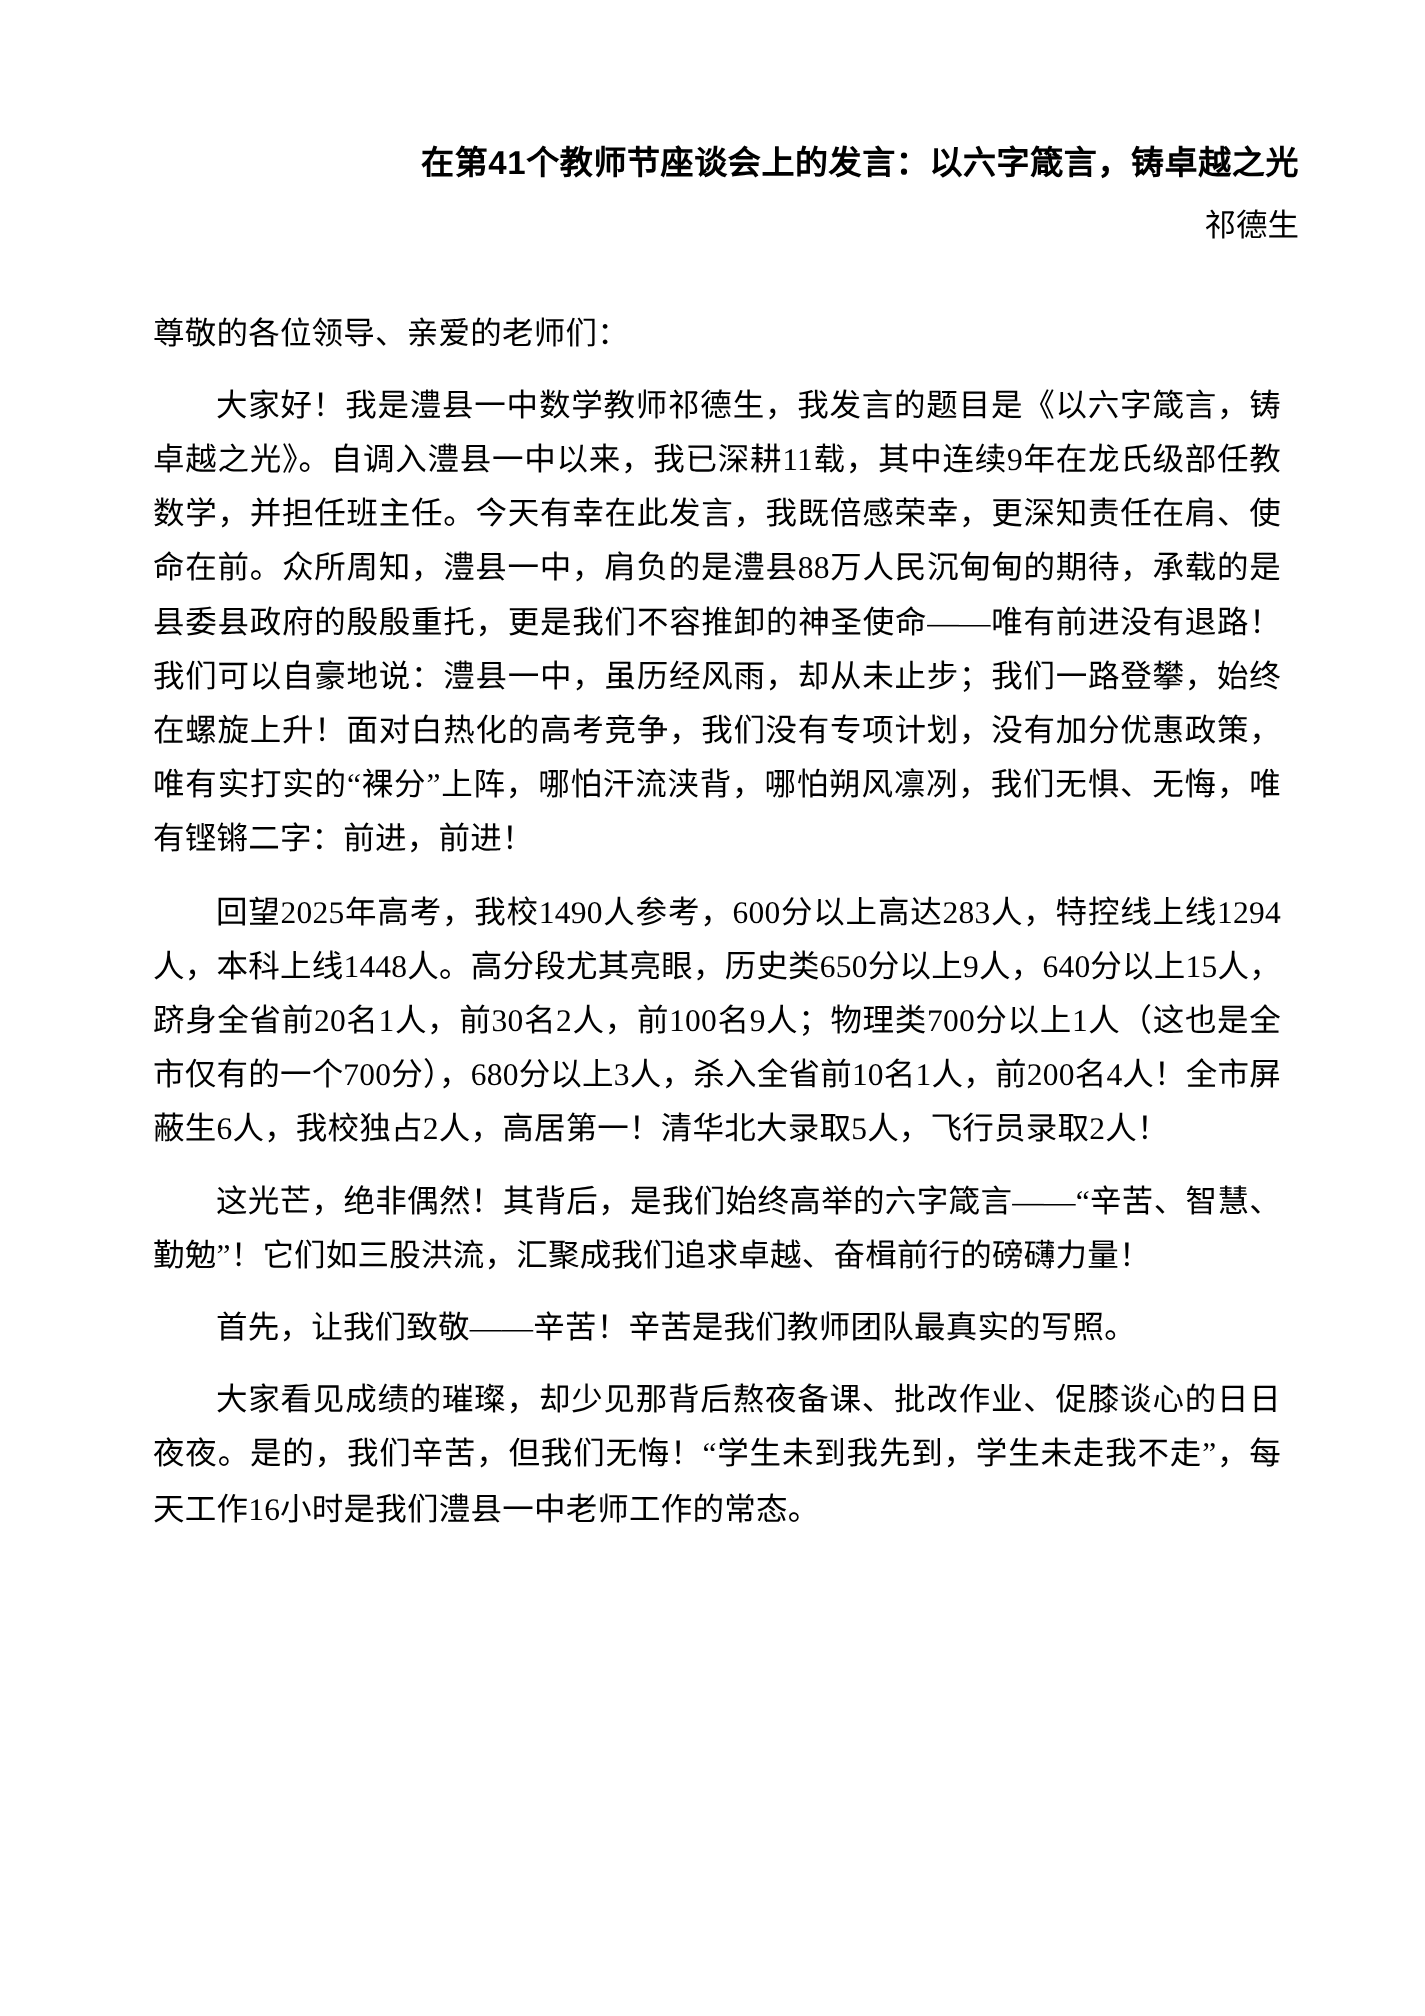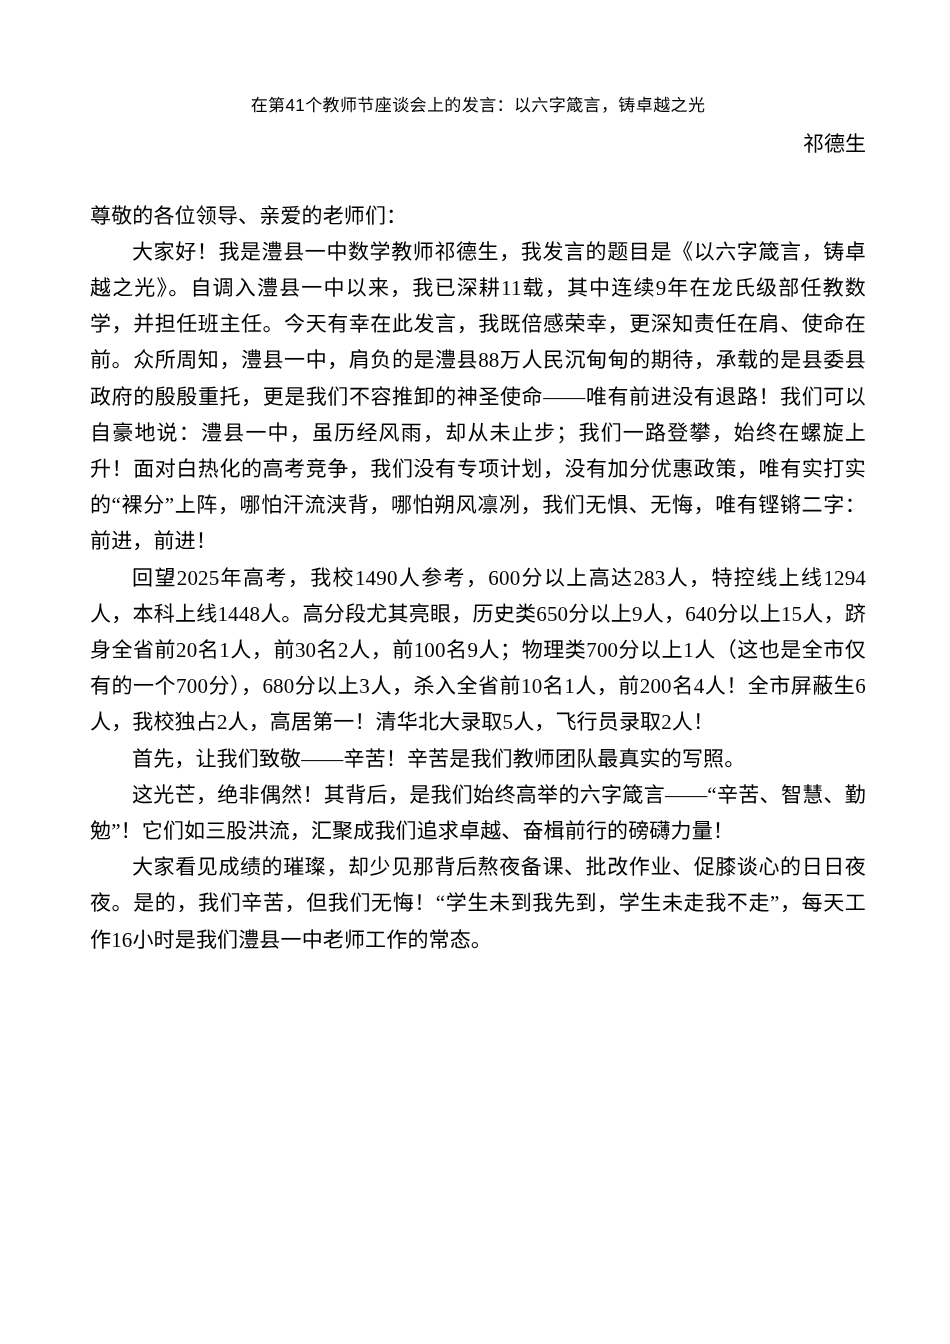--- a/index.html
+++ b/index.html
@@ -21,24 +21,24 @@
     overflow: hidden;
     box-sizing: border-box;
   }
   .doc-body {
     position: absolute;
     left: 90px;
     top: 0;
     width: 776px;
   }
   .doc-title {
-    text-align: center;
+    text-align: right;
     font-family: "Liberation Sans", "DejaVu Sans", sans-serif;
-    font-weight: normal;
-    font-size: 17px;
+    font-weight: bold;
+    font-size: 22px;
     letter-spacing: 0.4px;
     line-height: 1.2;
     margin-top: 96px;
     white-space: nowrap;
   }
   .doc-author {
     text-align: right;
     font-size: 21px;
     line-height: 1.2;
     margin-top: 16px;
@@ -52,21 +52,21 @@
     font-family: "Liberation Serif", "DejaVu Serif", serif;
   }
   .content {
     margin-top: 40px;
   }
   .para {
     font-size: 21px;
     line-height: 36.2px;
     text-align: justify;
     text-justify: inter-ideograph;
-    margin: 0;
+    margin: 12px;
     font-family: "Liberation Serif", "DejaVu Serif", serif;
     letter-spacing: 0.15px;
   }
   .para.indent {
     text-indent: 2em;
   }
   .para.noindent {
     text-indent: 0;
   }
 </style>
@@ -81,22 +81,22 @@
     <div class="doc-author">祁德生</div>
 
 
     <div class="content">
       <p class="para noindent">尊敬的各位领导、亲爱的老师们：</p>
 
       <p class="para indent">大家好！我是澧县一中数学教师祁德生，我发言的题目是《以六字箴言，铸卓越之光》。自调入澧县一中以来，我已深耕11载，其中连续9年在龙氏级部任教数学，并担任班主任。今天有幸在此发言，我既倍感荣幸，更深知责任在肩、使命在前。众所周知，澧县一中，肩负的是澧县88万人民沉甸甸的期待，承载的是县委县政府的殷殷重托，更是我们不容推卸的神圣使命——唯有前进没有退路！我们可以自豪地说：澧县一中，虽历经风雨，却从未止步；我们一路登攀，始终在螺旋上升！面对白热化的高考竞争，我们没有专项计划，没有加分优惠政策，唯有实打实的“裸分”上阵，哪怕汗流浃背，哪怕朔风凛冽，我们无惧、无悔，唯有铿锵二字：前进，前进！</p>
 
       <p class="para indent">回望2025年高考，我校1490人参考，600分以上高达283人，特控线上线1294人，本科上线1448人。高分段尤其亮眼，历史类650分以上9人，640分以上15人，跻身全省前20名1人，前30名2人，前100名9人；物理类700分以上1人（这也是全市仅有的一个700分），680分以上3人，杀入全省前10名1人，前200名4人！全市屏蔽生6人，我校独占2人，高居第一！清华北大录取5人，飞行员录取2人！</p>
 
+      <p class="para indent">这光芒，绝非偶然！其背后，是我们始终高举的六字箴言——“辛苦、智慧、勤勉”！它们如三股洪流，汇聚成我们追求卓越、奋楫前行的磅礴力量！</p>
+
       <p class="para indent">首先，让我们致敬——辛苦！辛苦是我们教师团队最真实的写照。</p>
-
-      <p class="para indent">这光芒，绝非偶然！其背后，是我们始终高举的六字箴言——“辛苦、智慧、勤勉”！它们如三股洪流，汇聚成我们追求卓越、奋楫前行的磅礴力量！</p>
 
       <p class="para indent">大家看见成绩的璀璨，却少见那背后熬夜备课、批改作业、促膝谈心的日日夜夜。是的，我们辛苦，但我们无悔！“学生未到我先到，学生未走我不走”，每天工作16小时是我们澧县一中老师工作的常态。</p>
 
     </div>
 
   </div>
 </div>
 
 </body></html>

